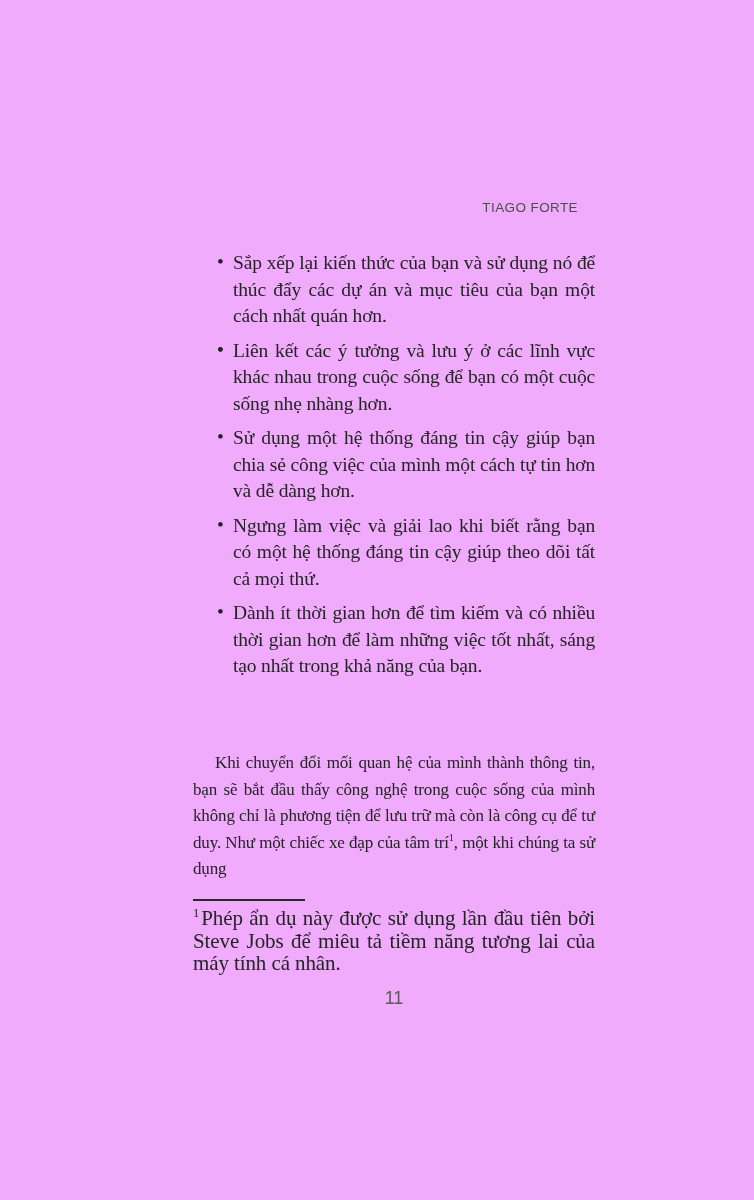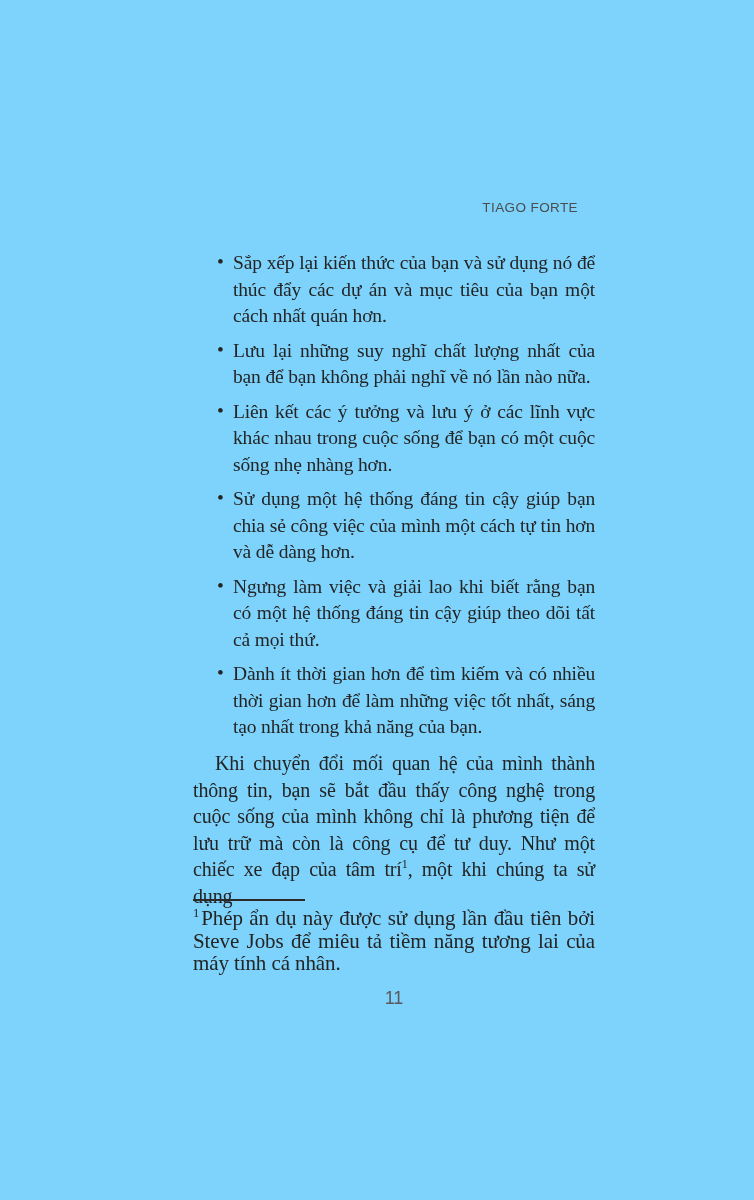--- a/index.html
+++ b/index.html
@@ -4,21 +4,21 @@
 <style>
   html, body {
     margin: 0;
     padding: 0;
     background: #ffffff;
   }
   .page {
     position: relative;
     width: 754px;
     height: 1200px;
-    background: #7dd3fc;
+    background: #f0abfc;
     overflow: hidden;
     font-family: "Liberation Serif", "DejaVu Serif", serif;
     color: #242424;
   }
   .running-head {
     position: absolute;
     top: 200px;
     left: 193px;
     width: 385px;
     text-align: right;
@@ -50,21 +50,21 @@
     left: 24px;
     top: -1px;
     font-size: 19.5px;
   }
   .body-paragraph {
     position: absolute;
     top: 750px;
     left: 193px;
     width: 402px;
     margin: 0;
-    font-size: 20px;
+    font-size: 17px;
     line-height: 26.5px;
     letter-spacing: -0.15px;
     text-align: justify;
     text-indent: 22px;
   }
   sup {
     font-size: 0.6em;
     vertical-align: super;
     line-height: 0;
   }
@@ -101,21 +101,21 @@
 </style>
 </head>
 <body>
 
 <div class="page">
 
   <div class="running-head"><span>TIAGO FORTE</span></div>
 
   <ul class="bullet-list">
     <li><span class="marker">•</span><span>Sắp xếp lại kiến thức của bạn và sử dụng nó để thúc đẩy các dự án và mục tiêu của bạn một cách nhất quán hơn.</span></li>
-    <li><span class="marker">•</span><span>Lưu lại những suy nghĩ chất lượng nhất của bạn để bạn không phải nghĩ về nó lần nào nữa.</span></li>
+    <li><span class="marker">•</span></li>
     <li><span class="marker">•</span><span>Liên kết các ý tưởng và lưu ý ở các lĩnh vực khác nhau trong cuộc sống để bạn có một cuộc sống nhẹ nhàng hơn.</span></li>
     <li><span class="marker">•</span><span>Sử dụng một hệ thống đáng tin cậy giúp bạn chia sẻ công việc của mình một cách tự tin hơn và dễ dàng hơn.</span></li>
     <li><span class="marker">•</span><span>Ngưng làm việc và giải lao khi biết rằng bạn có một hệ thống đáng tin cậy giúp theo dõi tất cả mọi thứ.</span></li>
     <li><span class="marker">•</span><span>Dành ít thời gian hơn để tìm kiếm và có nhiều thời gian hơn để làm những việc tốt nhất, sáng tạo nhất trong khả năng của bạn.</span></li>
   </ul>
 
   <p class="body-paragraph"><span>Khi chuyển đổi mối quan hệ của mình thành thông tin, bạn sẽ bắt đầu thấy công nghệ trong cuộc sống của mình không chỉ là phương tiện để lưu trữ mà còn là công cụ để tư duy. Như một chiếc xe đạp của tâm trí</span><sup>1</sup><span>, một khi chúng ta sử dụng</span></p>
 
   <div class="footnote-rule"></div>
 

